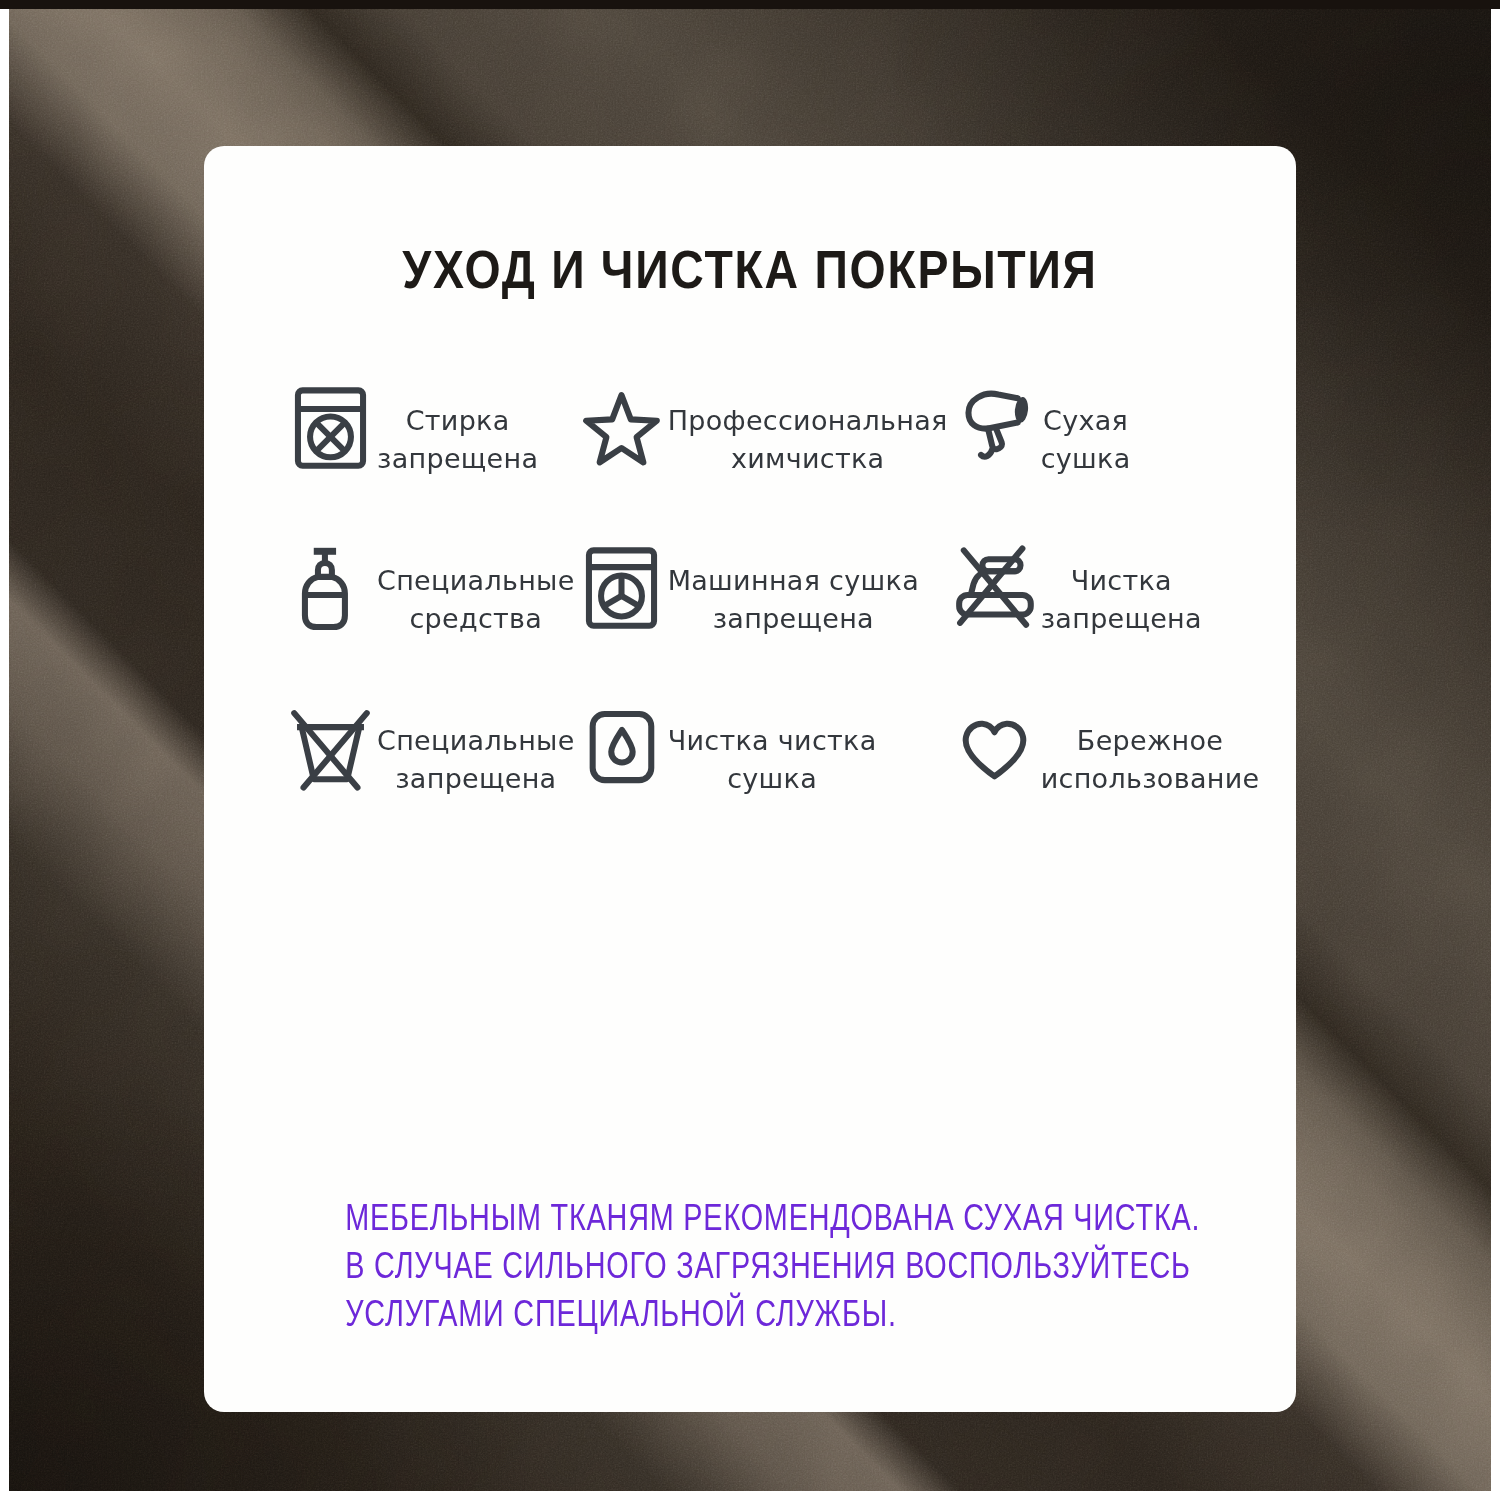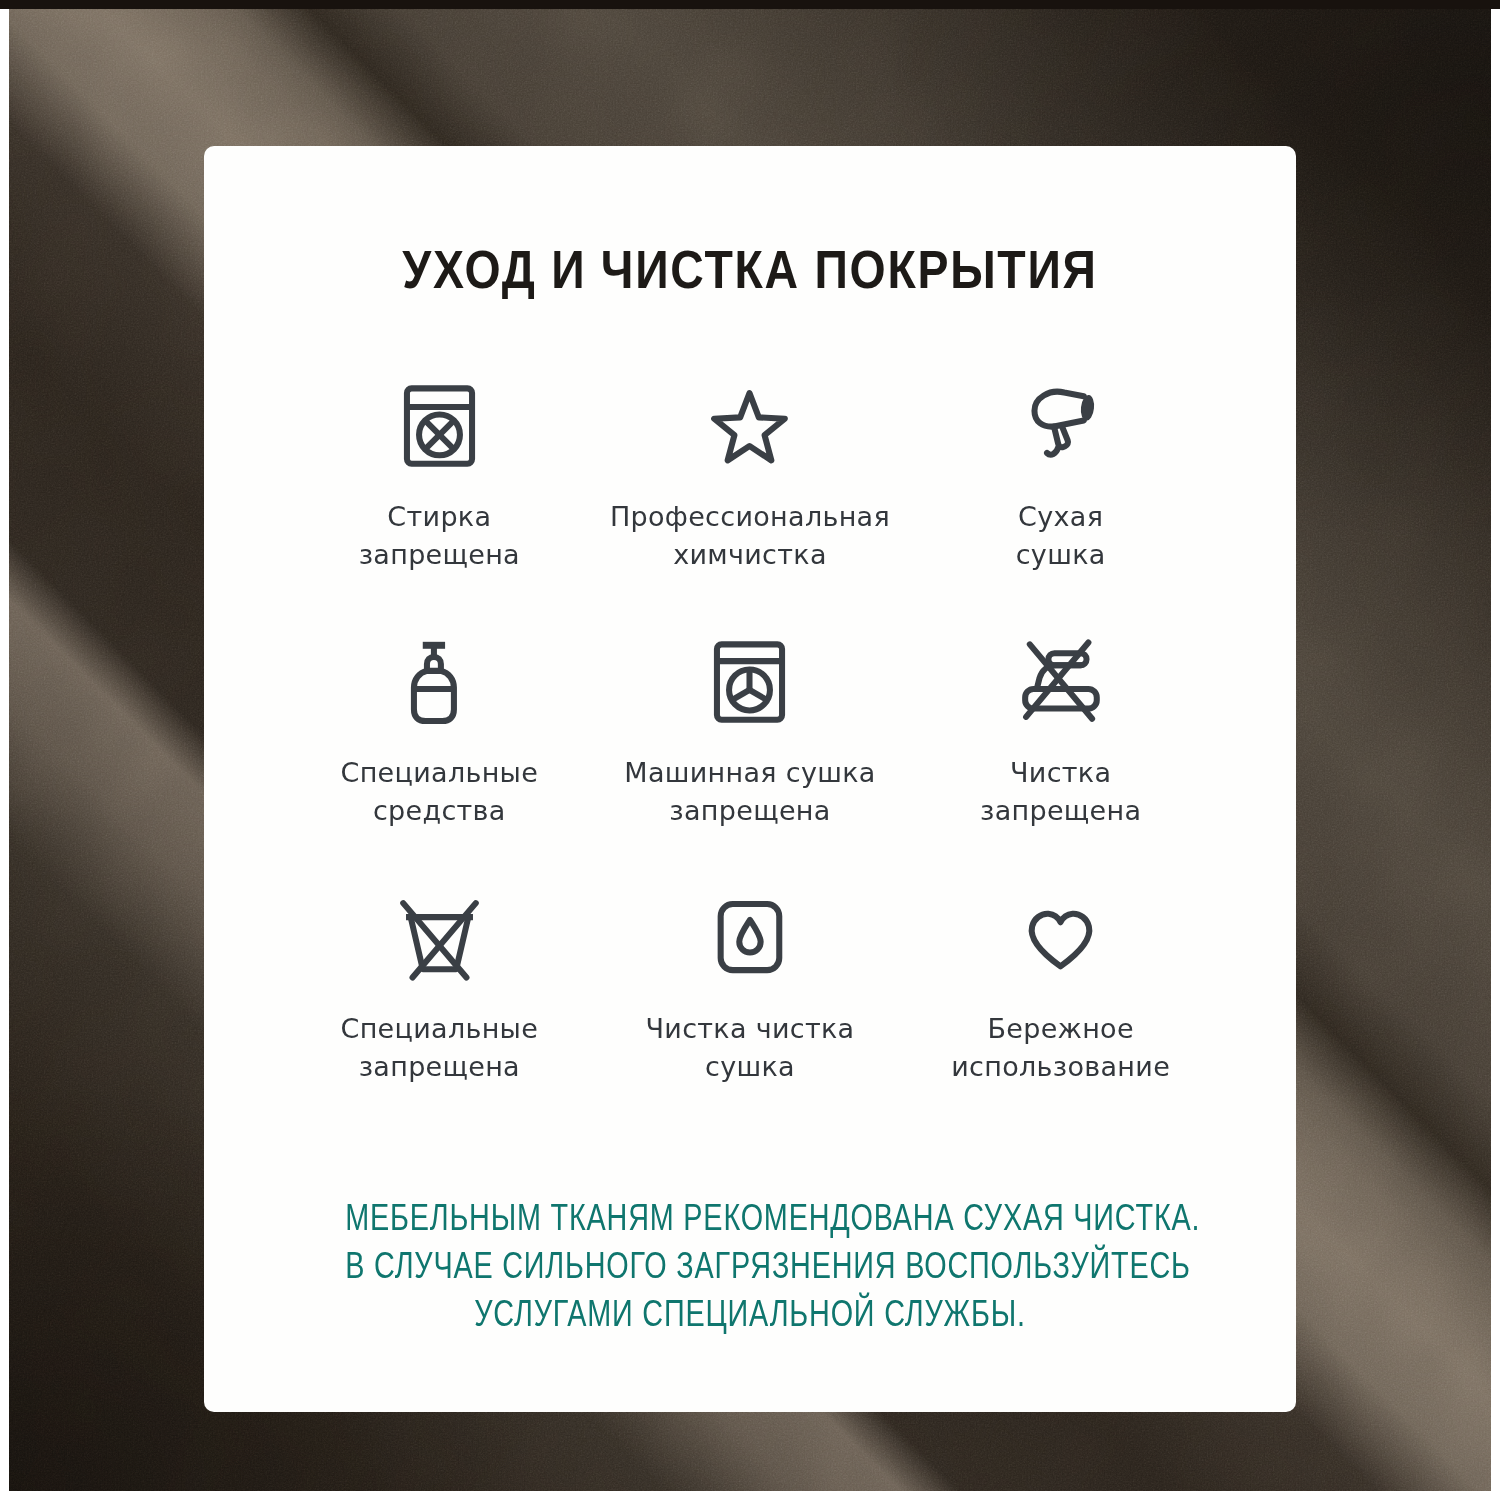--- a/index.html
+++ b/index.html
@@ -20,47 +20,47 @@
         #6a5f52 56%, #5e5448 57.5%, #2c251d 60%, #423a31 63%, #4a4238 70%,
         #352e26 80%, #211b15 90%, #1c1712 100%);
   }
   .bg svg.noise{position:absolute;inset:0;width:100%;height:100%;}
   .noise-fine{mix-blend-mode:soft-light;opacity:.55;}
   .top-strip{position:absolute;top:0;left:0;right:0;height:9px;background:#18120e;z-index:6;}
 
   
   .card{
     position:absolute;left:204px;top:146px;width:1092px;height:1266px;
-    background:#fefefd;border-radius:10px;z-index:3;
+    background:#fefefd;border-radius:20px;z-index:3;
   }
   .title{
     position:absolute;top:92px;left:0;width:100%;margin:0;
     text-align:center;
     font-family:"Liberation Sans",sans-serif;
     font-size:54px;font-weight:700;letter-spacing:2px;
     color:#1d1a17;transform:scaleX(0.86);
     white-space:nowrap;
   }
   .grid{
     position:absolute;top:232px;left:80px;right:80px;
     display:grid;grid-template-columns:repeat(3,1fr);row-gap:60px;
   }
-  .cell{display:flex;flex-direction:column;align-items:center;}
+  .cell{display:flex;flex-direction:row;align-items:center;}
   .icon-slot{height:96px;display:flex;align-items:center;justify-content:center;color:#3a3f45;}
   .icon-slot svg{width:93px;height:93px;display:block;}
   .icon-slot svg *{fill:none;stroke:currentColor;stroke-width:6.5;}
   .icon-slot svg .fill{fill:currentColor;stroke:none;}
   .icon-slot svg .rj{stroke-linejoin:round;stroke-linecap:round;}
   .cell-label{
     margin-top:24px;text-align:center;
     font-size:27px;line-height:38px;letter-spacing:.3px;color:#33373c;
   }
   .footer{
     position:absolute;top:1048px;left:40px;right:40px;
-    text-align:center;color:#0f766e;
+    text-align:left;color:#6d28d9;
     font-family:"Liberation Sans",sans-serif;font-weight:400;
     font-size:36px;
   }
   .footer-line{line-height:48px;transform:scaleX(0.8);letter-spacing:1px;white-space:nowrap;}
 </style>
 </head>
 <body>
 
 <div class="bg">
   <svg class="noise" width="1500" height="1500">

